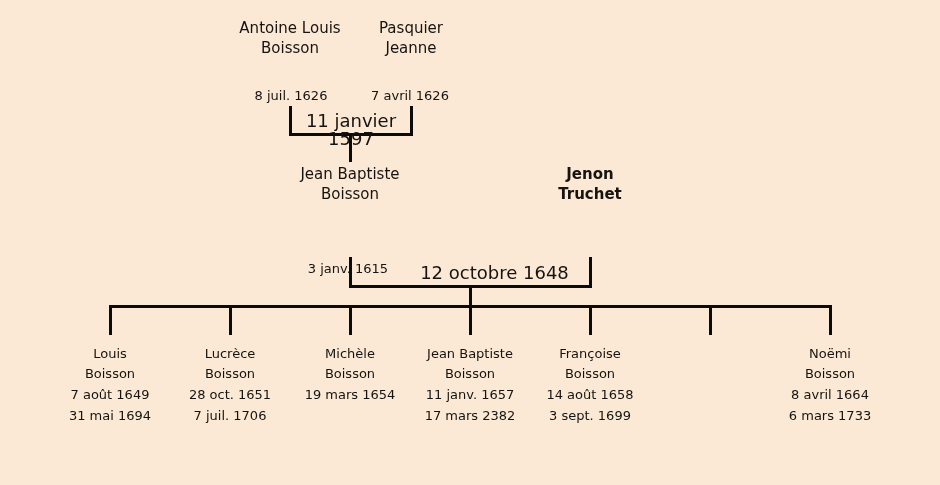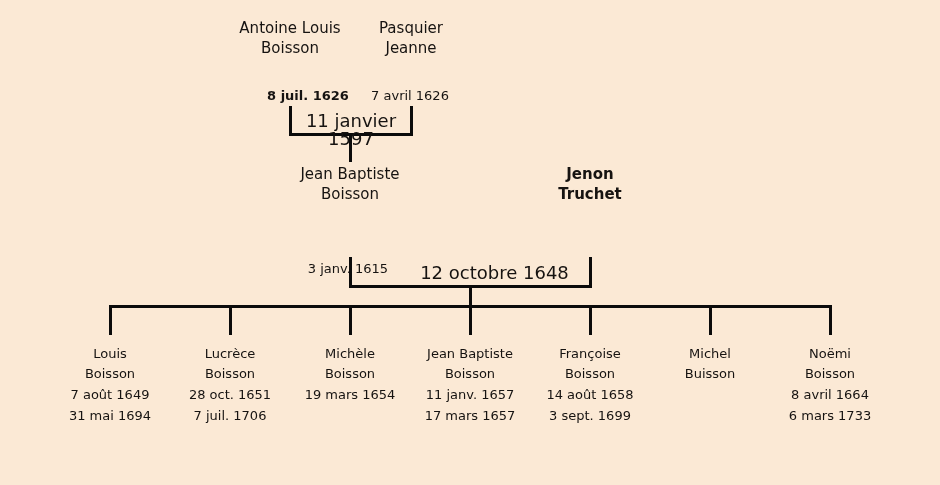--- a/index.html
+++ b/index.html
@@ -67,21 +67,21 @@
 <div>
 
   <div class="person" style="left:220px; top:18px;">
     <div>Antoine Louis</div>
     <div>Boisson</div>
   </div>
   <div class="person" style="left:341px; top:18px;">
     <div>Pasquier</div>
     <div>Jeanne</div>
   </div>
-  <div class="date-label" style="left:238px; top:87px;font-weight:bold;">8 juil. 1626</div>
+  <div class="date-label" style="left:221px; top:87px;">8 juil. 1626</div>
   <div class="date-label" style="left:340px; top:87px;">7 avril 1626</div>
 
   <div class="vline" style="left:289px; top:106px; height:30px;"></div>
   <div class="vline" style="left:410px; top:106px; height:30px;"></div>
   <div class="hline" style="left:289px; top:133px; width:124px;"></div>
   <div class="marriage-label" style="left:289px; top:112px; width:124px;">11 janvier 1597</div>
   <div class="vline" style="left:349px; top:136px; height:26px;"></div>
 
   <div class="person" style="left:280px; top:164px;">
     <div>Jean Baptiste</div>
@@ -141,40 +141,36 @@
     </div>
   </div>
 
   <div class="child" style="left:410px;">
     <div class="name">
       <div>Jean Baptiste</div>
       <div>Boisson</div>
     </div>
     <div class="dates">
       <div>11 janv. 1657</div>
-      <div>17 mars 1657</div>
+      <div>17 mars 2382</div>
     </div>
   </div>
 
   <div class="child" style="left:530px;">
     <div class="name">
       <div>Françoise</div>
       <div>Boisson</div>
     </div>
     <div class="dates">
       <div>14 août 1658</div>
       <div>3 sept. 1699</div>
     </div>
   </div>
 
   <div class="child" style="left:650px;">
-    <div class="name">
-      <div>Michel</div>
-      <div>Buisson</div>
-    </div>
   </div>
 
   <div class="child" style="left:770px;">
     <div class="name">
       <div>Noëmi</div>
       <div>Boisson</div>
     </div>
     <div class="dates">
       <div>8 avril 1664</div>
       <div>6 mars 1733</div>

